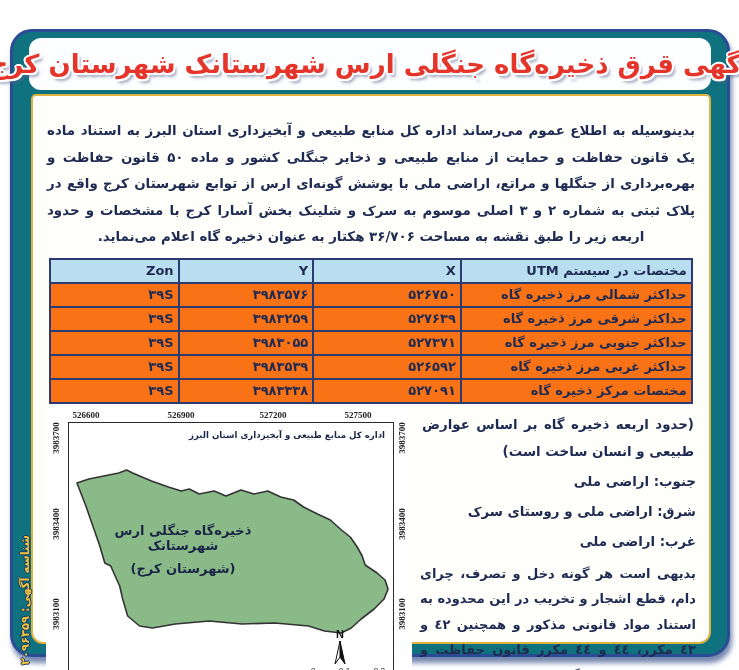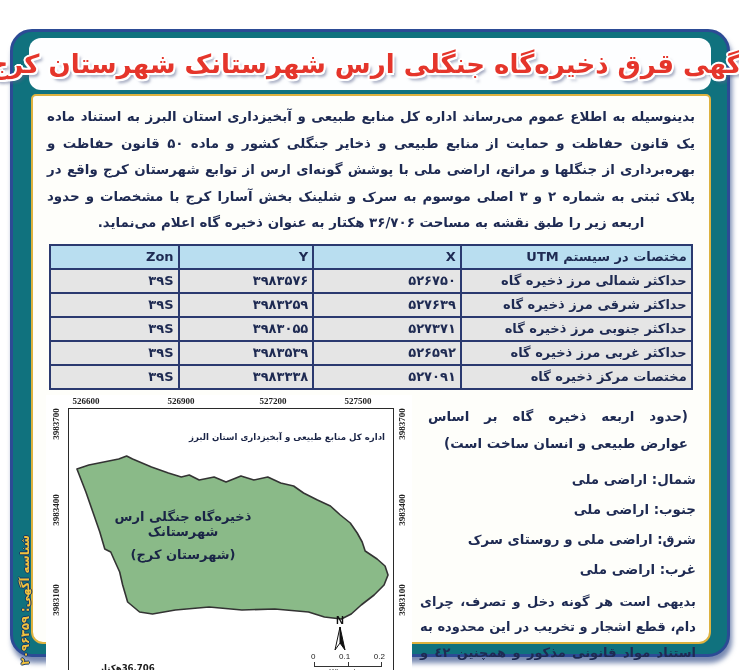--- a/index.html
+++ b/index.html
@@ -27,55 +27,55 @@
       3px 4px 3px rgba(90,100,140,.55);
   }
   
   .panel{
     position:absolute;left:18px;right:16px;top:62px;bottom:10px;
     background:#fefefa;border:2px solid #ddb23f;border-radius:5px 5px 12px 12px;
     padding:8px 13px 4px 13px;box-sizing:border-box;direction:rtl;
     color:#1e2a52;
   }
   .intro{
-    margin:0 1px 7px 1px;font-size:13.4px;font-weight:bold;line-height:26.5px;
+    margin:14px 1px 7px 1px;font-size:13.4px;font-weight:bold;line-height:26.5px;
     text-align:justify;text-align-last:center;color:#1e2a52;
   }
   
   table.coords{
     width:99%;margin:0 auto;border-collapse:collapse;direction:rtl;
     font-size:13px;font-weight:bold;color:#1e2a52;
   }
   table.coords th,table.coords td{
     border:2px solid #2b3a70;text-align:right;padding:1px 4px;height:20px;
   }
   table.coords th{background:#b9def0;}
-  table.coords td{background:#e5e5e5;}
+  table.coords td{background:#f97316;}
   .col-utm{width:36%;}.col-x{width:23%;}.col-y{width:21%;}.col-zon{width:20%;}
   td.zon{direction:ltr;}
   
   .lower{display:flex;direction:rtl;gap:8px;margin-top:5px;}
   .notes{width:276px;flex:none;}
-  .bounds-intro{margin:8px;font-size:13.4px;font-weight:bold;line-height:27px;text-align:justify;}
+  .bounds-intro{margin:2px;font-size:13.4px;font-weight:bold;line-height:27px;text-align:justify;}
   .bound-item{font-size:13.4px;font-weight:bold;line-height:30px;}
   .warning{margin:4px 0 0 0;font-size:13px;font-weight:bold;line-height:25.5px;text-align:justify;}
   
   .map{position:relative;width:366px;height:301px;flex:none;direction:ltr;background:#fff;}
   .frame{
     position:absolute;left:22px;top:13px;width:326px;height:270px;
     border:1.5px solid #2a2a2a;background:#fff;box-sizing:border-box;
   }
   .frame svg.shape{position:absolute;left:0;top:0;width:100%;height:100%;}
   .tick{
     position:absolute;width:60px;text-align:center;
     font-family:"Liberation Serif",serif;font-size:9px;color:#222;font-weight:bold;
   }
   .ytick{transform:rotate(-90deg);}
   .map-title{
-    position:absolute;top:23px;right:8px;font-size:8.6px;font-weight:bold;color:#1a2446;
+    position:absolute;top:7px;right:8px;font-size:8.6px;font-weight:bold;color:#1a2446;
     direction:rtl;white-space:nowrap;
   }
   .area-label{
     position:absolute;top:100px;left:28px;width:172px;text-align:center;
     font-size:13px;font-weight:bold;color:#1a2446;direction:rtl;
   }
   .area-label .l2{margin-top:8px;}
   .area-value{
     position:absolute;left:30px;bottom:4px;font-size:8.6px;font-weight:bold;
     color:#1a1a1a;direction:rtl;
@@ -159,21 +159,20 @@
           <td>۳۹۸۳۳۳۸</td>
           <td class="zon">۳۹S</td>
         </tr>
       </tbody>
     </table>
 
     <div class="lower">
 
       <div class="notes">
         <p class="bounds-intro">(حدود اربعه ذخیره گاه بر اساس عوارض طبیعی و انسان ساخت است)</p>
-        <div class="bound-item">شمال: اراضی ملی</div>
         <div class="bound-item">جنوب: اراضی ملی</div>
         <div class="bound-item">شرق: اراضی ملی و روستای سرک</div>
         <div class="bound-item">غرب: اراضی ملی</div>
         <p class="warning">بدیهی است هر گونه دخل و تصرف، چرای دام، قطع اشجار و تخریب در این محدوده به استناد مواد قانونی مذکور و همچنین ٤٢ و ٤٣ مکرر، ٤٤ و ٤٤ مکرر قانون حفاظت و بهره برداری از جنگلها و مراتع کشور و نیز ماده ۶۹۰ قانون مجازات اسلامی ممنوع بوده و متخلف مرتکب جرم شده و علاوه بر جبران خسارات وارده تحت پیگرد قانونی قرار خواهد گرفت.</p>
       </div>
 
       <div class="map">
 
         <span class="tick" style="left:10px;top:1px;">526600</span>
         <span class="tick" style="left:105px;top:1px;">526900</span>

